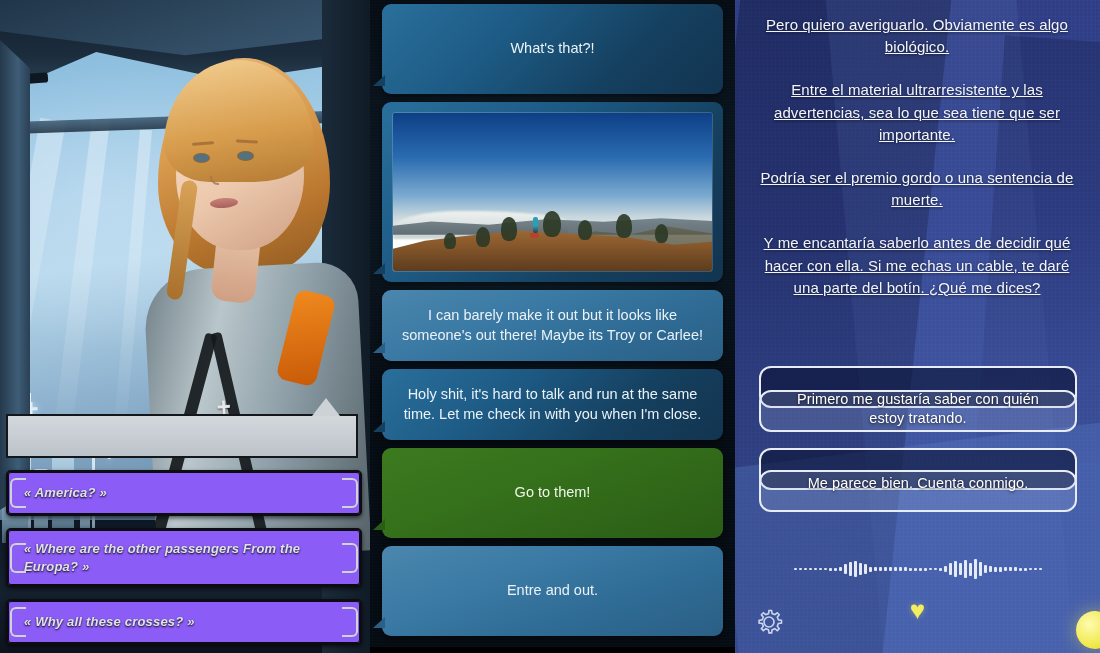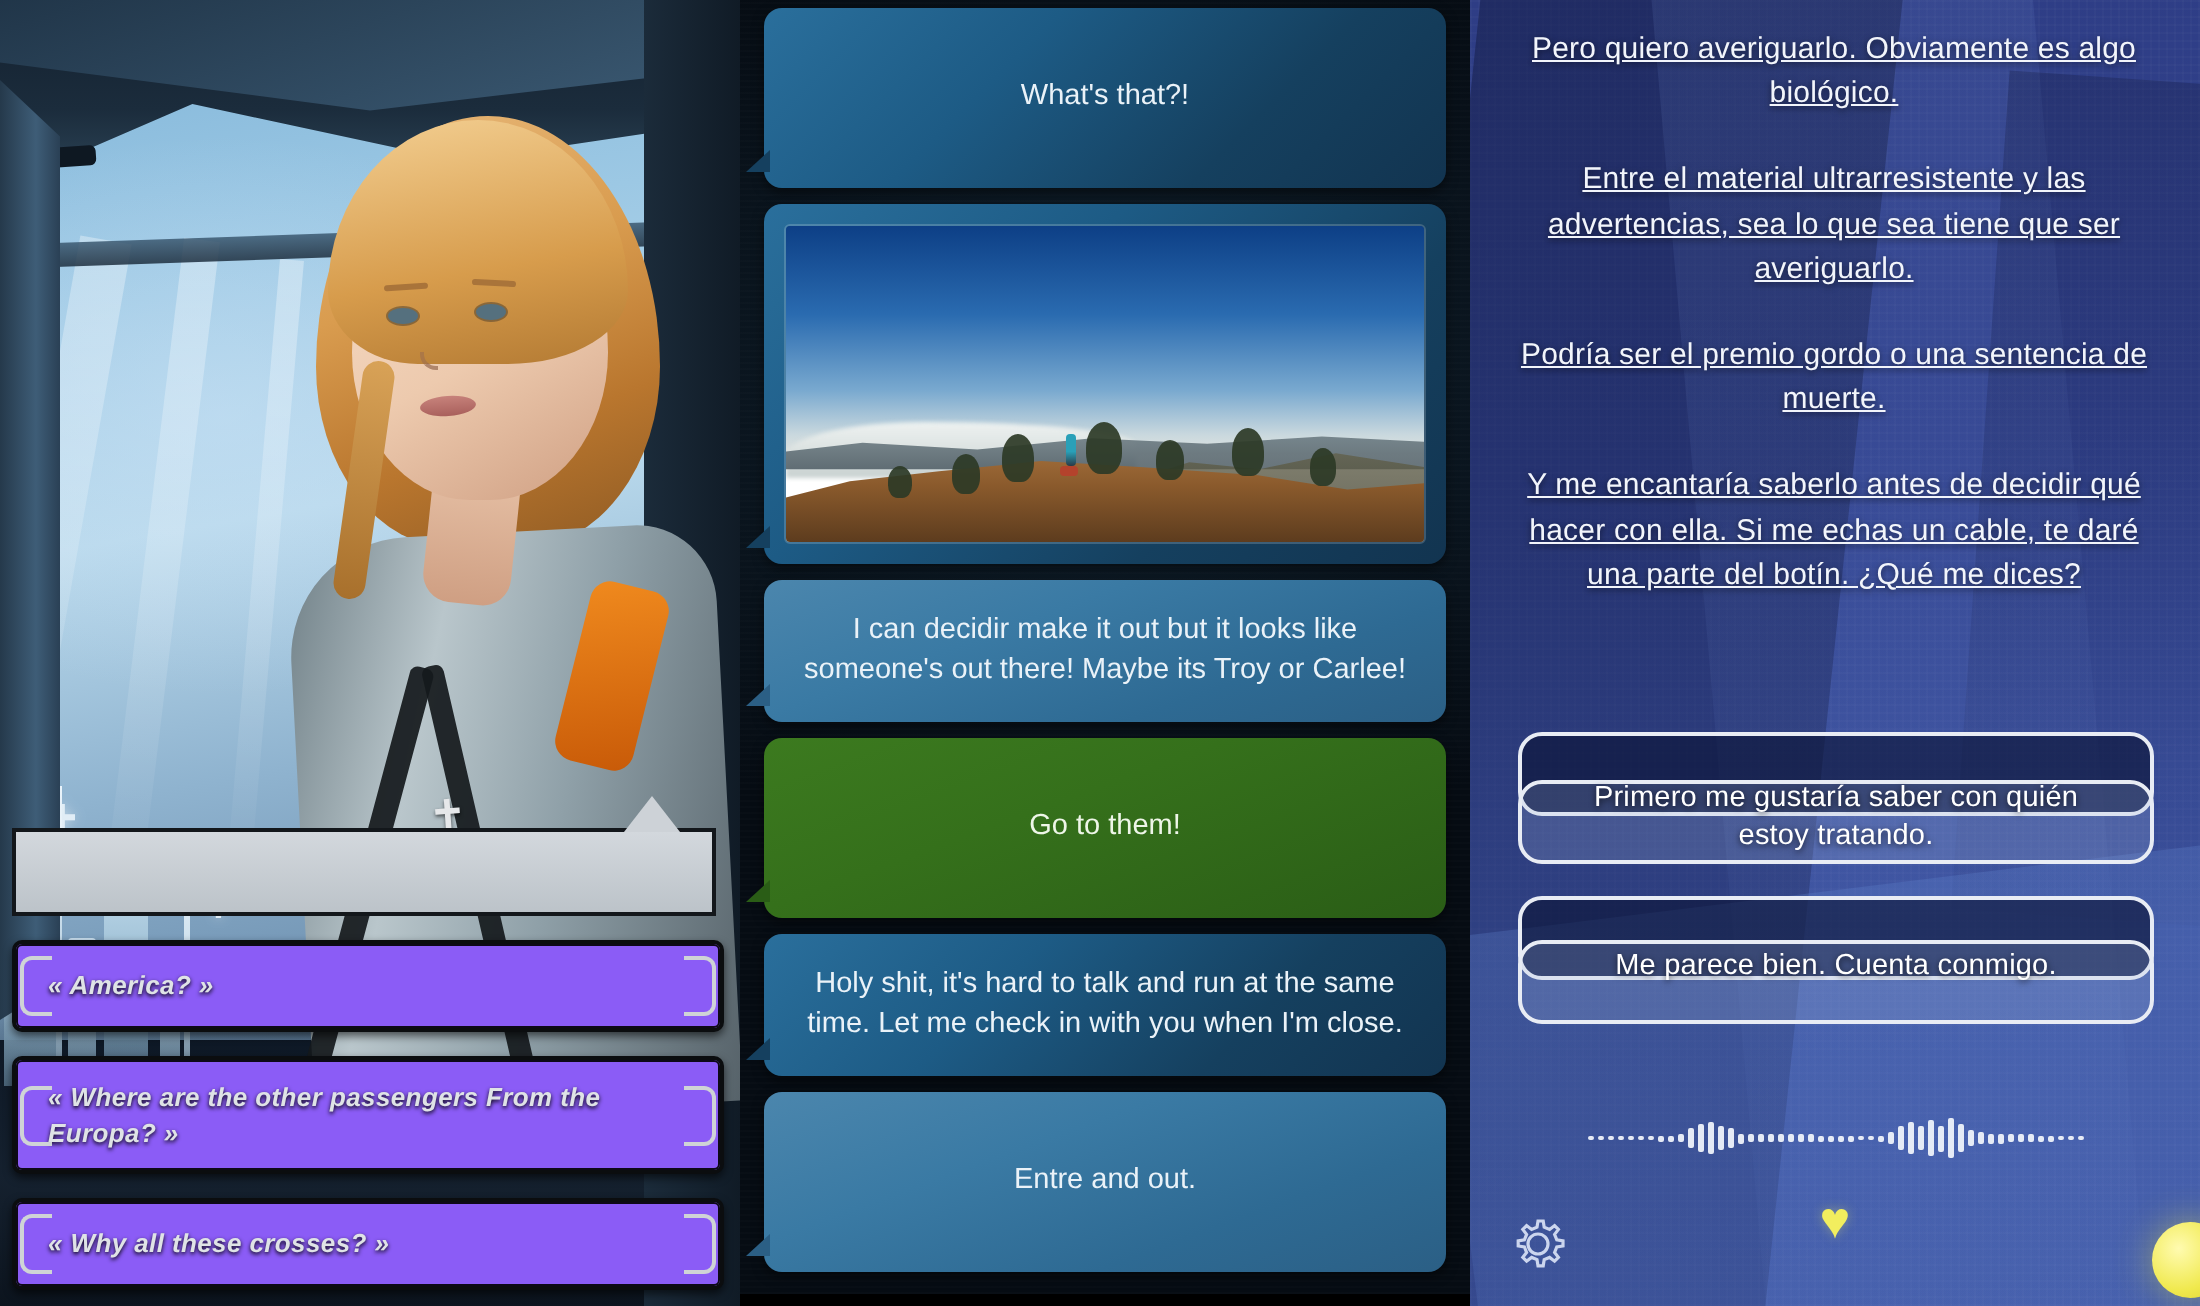--- a/index.html
+++ b/index.html
@@ -275,49 +275,49 @@
           <div class="ph-tree" style="left:58%; top:68%; width:14px; height:20px;"></div>
           <div class="ph-tree" style="left:70%; top:64%; width:16px; height:24px;"></div>
           <div class="ph-tree" style="left:82%; top:70%; width:13px; height:19px;"></div>
           <div class="ph-person"></div>
           <div class="ph-bag"></div>
         </div>
       </div>
 
       <div class="bubble blue-light">
         <div class="tail"></div>
-        <span>I can decidir make it out but it looks like someone's out there!  Maybe its Troy or Carlee!</span>
+        <span>I can barely make it out but it looks like someone's out there!  Maybe its Troy or Carlee!</span>
+      </div>
+
+      <div class="bubble">
+        <div class="tail"></div>
+        <span>Holy shit, it's hard to talk and run at the same time. Let me check in with you when I'm close.</span>
       </div>
 
       <div class="bubble green tall">
         <div class="tail"></div>
         <span>Go to them!</span>
-      </div>
-
-      <div class="bubble">
-        <div class="tail"></div>
-        <span>Holy shit, it's hard to talk and run at the same time. Let me check in with you when I'm close.</span>
       </div>
 
       <div class="bubble blue-light tall">
         <div class="tail"></div>
         <span>Entre and out.</span>
       </div>
     </div>
   </div>
 
   <div class="panel-right">
     <div class="rp-shard1"></div>
     <div class="rp-shard2"></div>
     <div class="rp-shard4"></div>
     <div class="rp-shard3"></div>
 
     <div class="rp-text">
       <div class="rp-para">Pero quiero averiguarlo. Obviamente es algo biológico.</div>
-      <div class="rp-para">Entre el material ultrarresistente y las advertencias, sea lo que sea tiene que ser averiguarlo.</div>
+      <div class="rp-para">Entre el material ultrarresistente y las advertencias, sea lo que sea tiene que ser importante.</div>
       <div class="rp-para">Podría ser el premio gordo o una sentencia de muerte.</div>
       <div class="rp-para">Y me encantaría saberlo antes de decidir qué hacer con ella. Si me echas un cable, te daré una parte del botín. ¿Qué me dices?</div>
     </div>
 
     <div class="rp-choices">
       <div class="rp-choice two" style="height:62px;">
         <span class="f1"></span>
         <span class="f2"></span>
         <span class="lbl">Primero me gustaría saber con quién estoy tratando.</span>
       </div>

